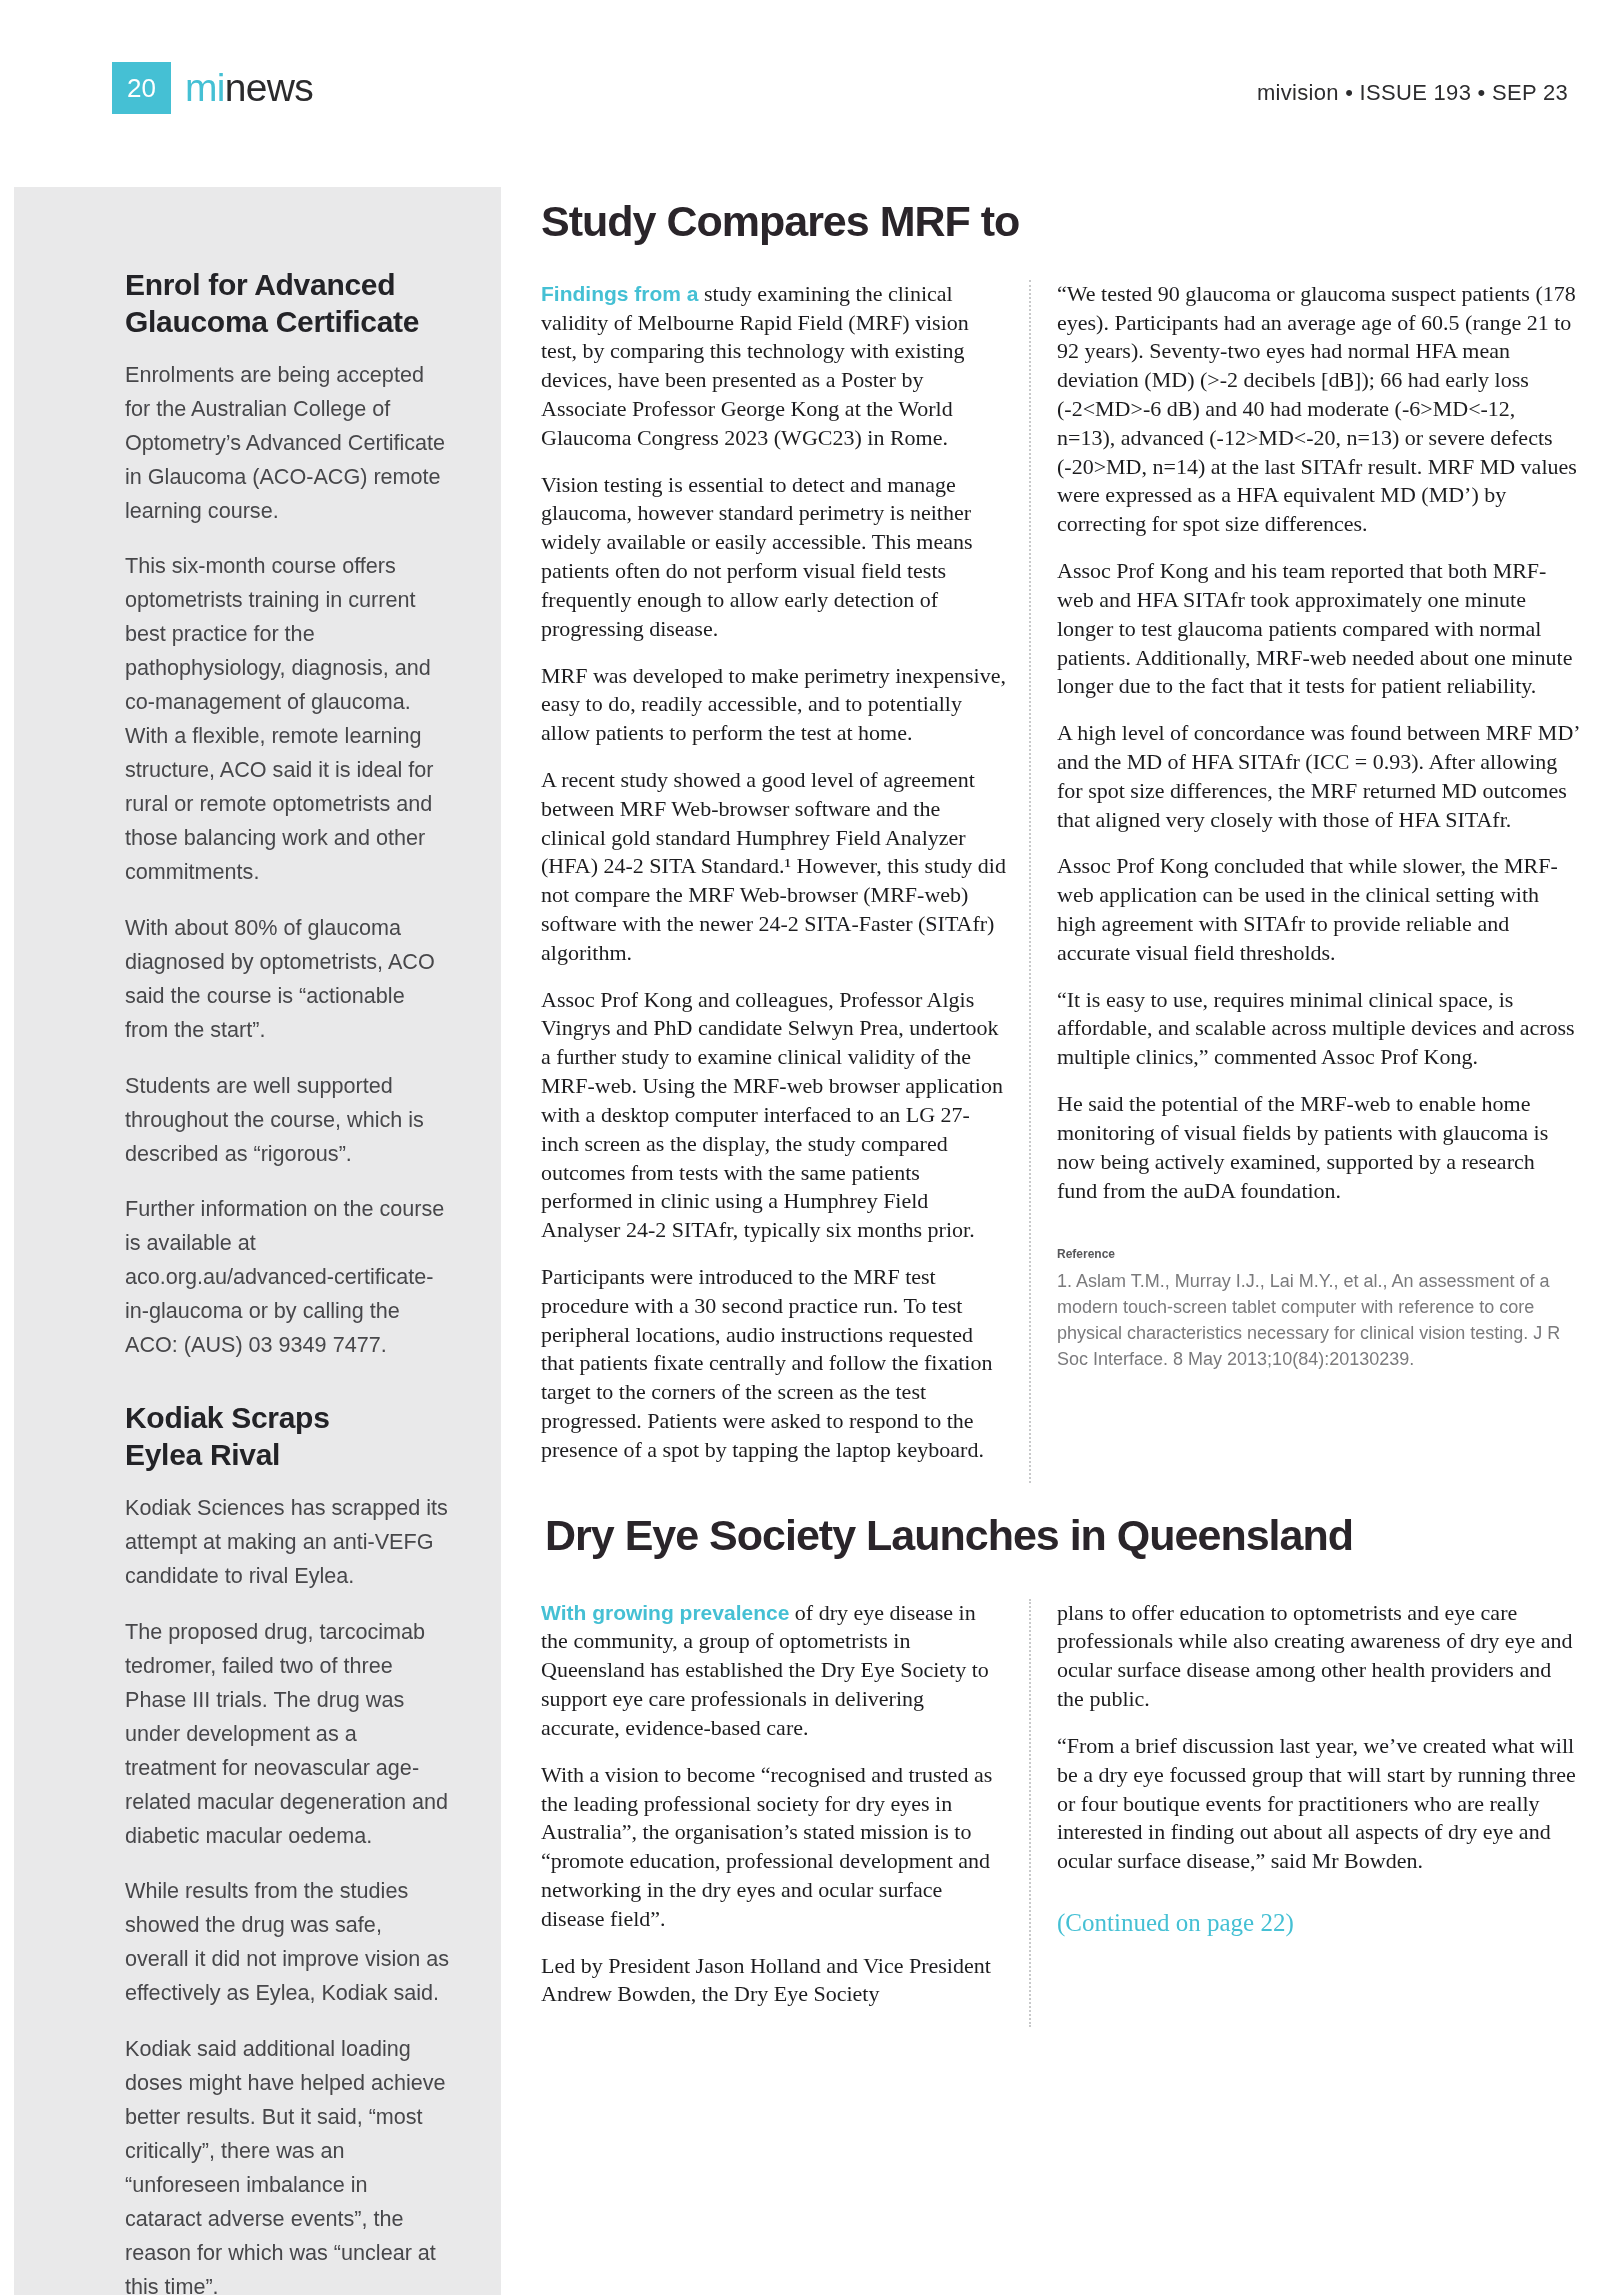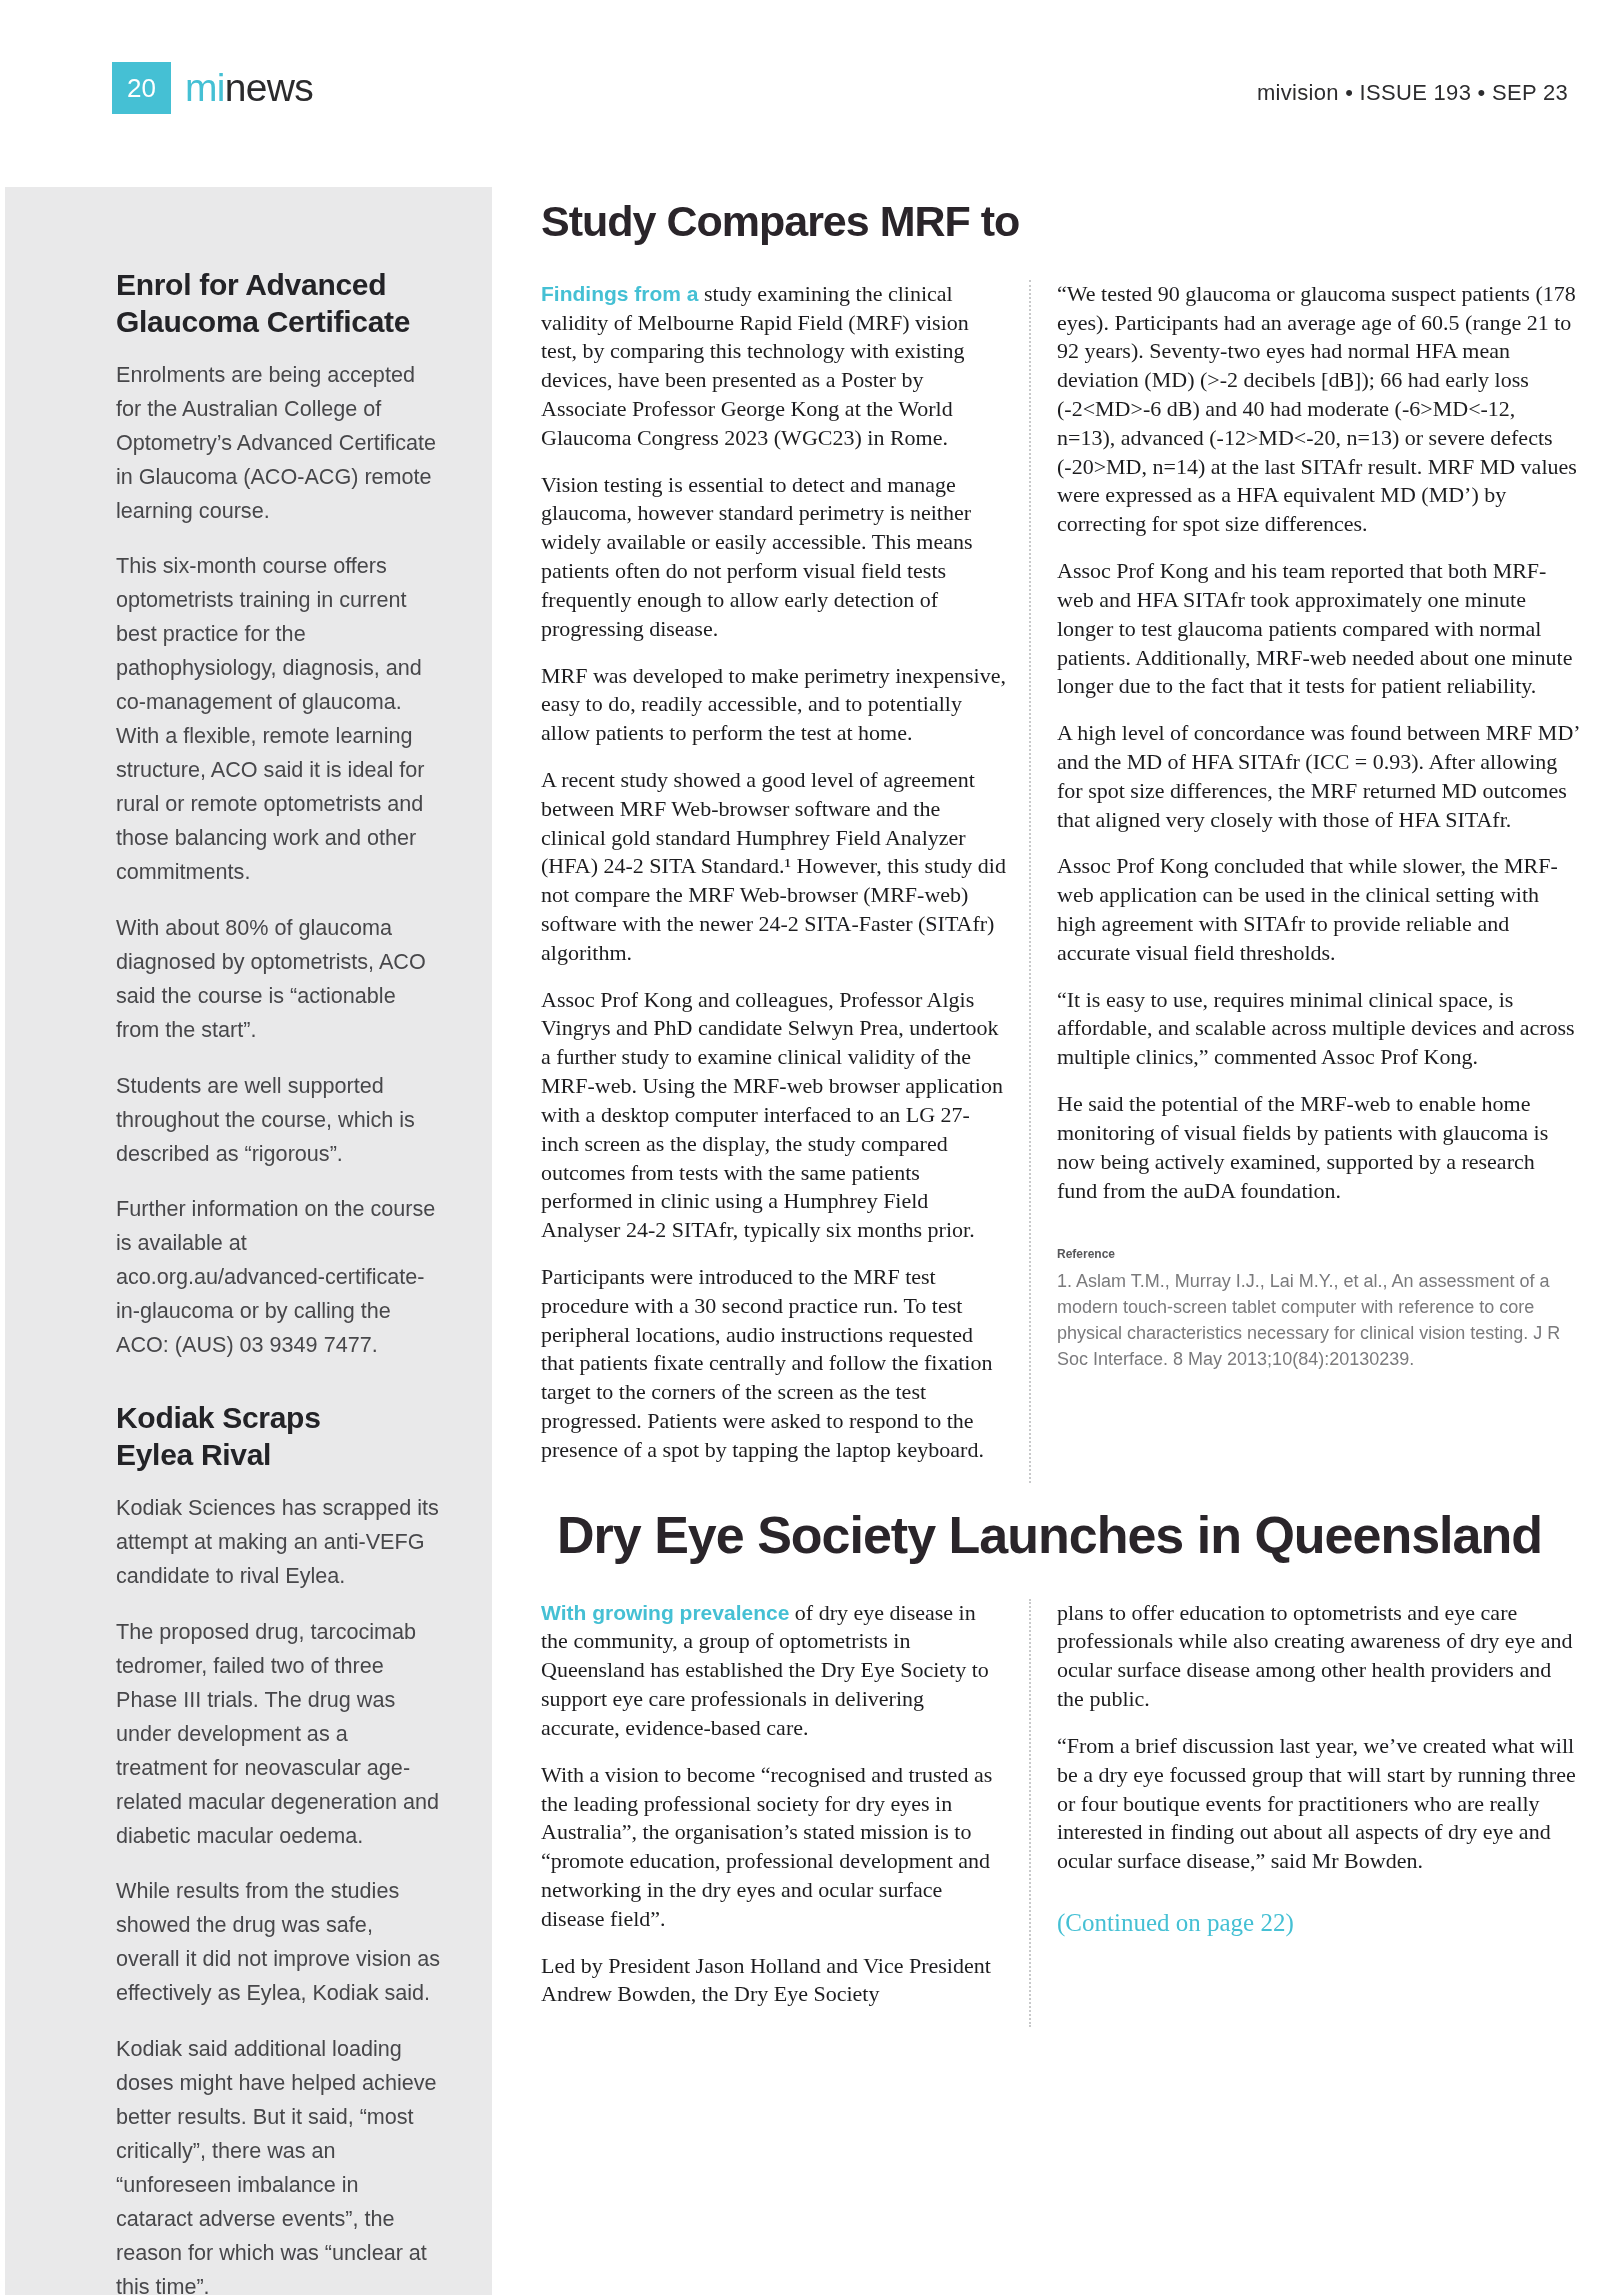--- a/index.html
+++ b/index.html
@@ -23,21 +23,21 @@
   .brand { position: absolute; left: 185px; top: 66px; font-size: 39px; letter-spacing: -0.7px; }
   .brand .mi { color: var(--accent, #45c0d4); }
   .brand .news { color: #2b2b2d; }
   .issue-info {
     position: absolute; right: 56px; top: 80px;
     font-size: 22px; color: #2d2d2f; letter-spacing: 0.3px;
   }
 
   
   .sidebar {
-    position: absolute; left: 5px; top: 187px; width: 487px; bottom: 0;
+    position: absolute; left: 14px; top: 187px; width: 487px; bottom: 0;
     background: var(--sidebar_bg, #e9e9ea);
     padding: 80px 51px 0 111px;
     box-sizing: border-box;
     overflow: hidden;
   }
   .sidebar h2 {
     margin: 0 0 17.6px 0;
     font-size: 30px; line-height: 1.22; letter-spacing: -0.3px;
     color: #232327; font-weight: bold;
   }
@@ -50,21 +50,21 @@
   .sidebar section + section { margin-top: 38px; }
 
   
   .main { position: absolute; left: 541px; top: 187px; width: 1038px; }
   .main h1 {
     margin: 6.8px 0 32px 0;
     font-size: 43px; line-height: 54px; letter-spacing: -1px;
     color: var(--headline, #2a252a); font-weight: bold;
   }
   .main h1 span { display: block; white-space: nowrap; }
-  .main h1.h1-wide { font-size: 52px; line-height: 58px; margin: 23px 0 35px 16px; white-space: nowrap; }
+  .main h1.h1-wide { font-size: 43px; line-height: 58px; margin: 23px 0 35px 4px; white-space: nowrap; }
 
   .cols { display: flex; align-items: stretch; }
   .col1 { width: 465px; flex: none; }
   .divider { flex: none; width: 0; border-left: 2.7px dotted #c8c9ca; margin-left: 23px; }
   .col2 { flex: 1; padding-left: 26px; min-width: 0; }
 
   .col p {
     font-family: "Liberation Serif", serif;
     font-size: 22px; line-height: 1.31;
     color: var(--body_text, #1d1d1f);

